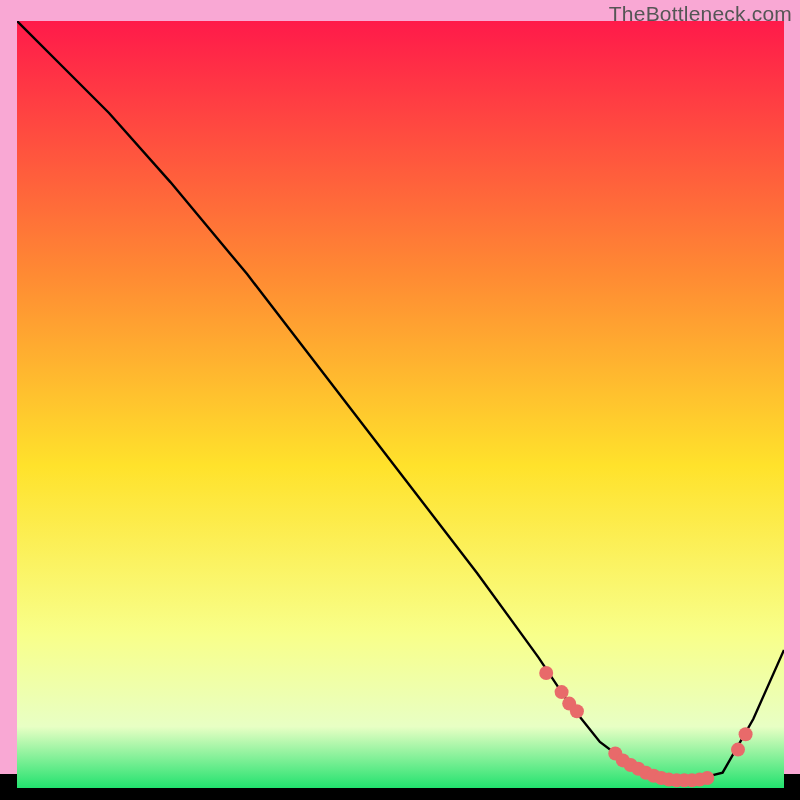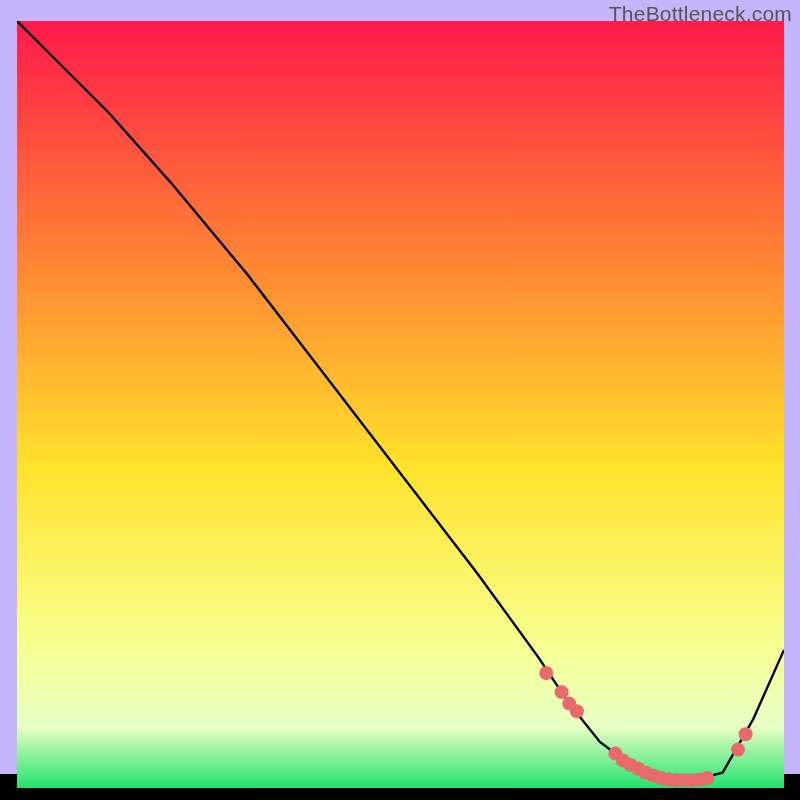--- a/index.html
+++ b/index.html
@@ -8,21 +8,21 @@
     width: 800px;
     height: 800px;
     background: #000;
     font-family: Arial, Helvetica, sans-serif;
     overflow: hidden;
   }
   .stage {
     position: relative;
     width: 800px;
     height: 774px;
-    background: #c4b5fd;
+    background: #f9a8d4;
   }
   .watermark {
     position: absolute;
     top: 2px;
     right: 8px;
     color: #555555;
     font-size: 21px;
     font-weight: 500;
     letter-spacing: 0.2px;
     z-index: 5;

